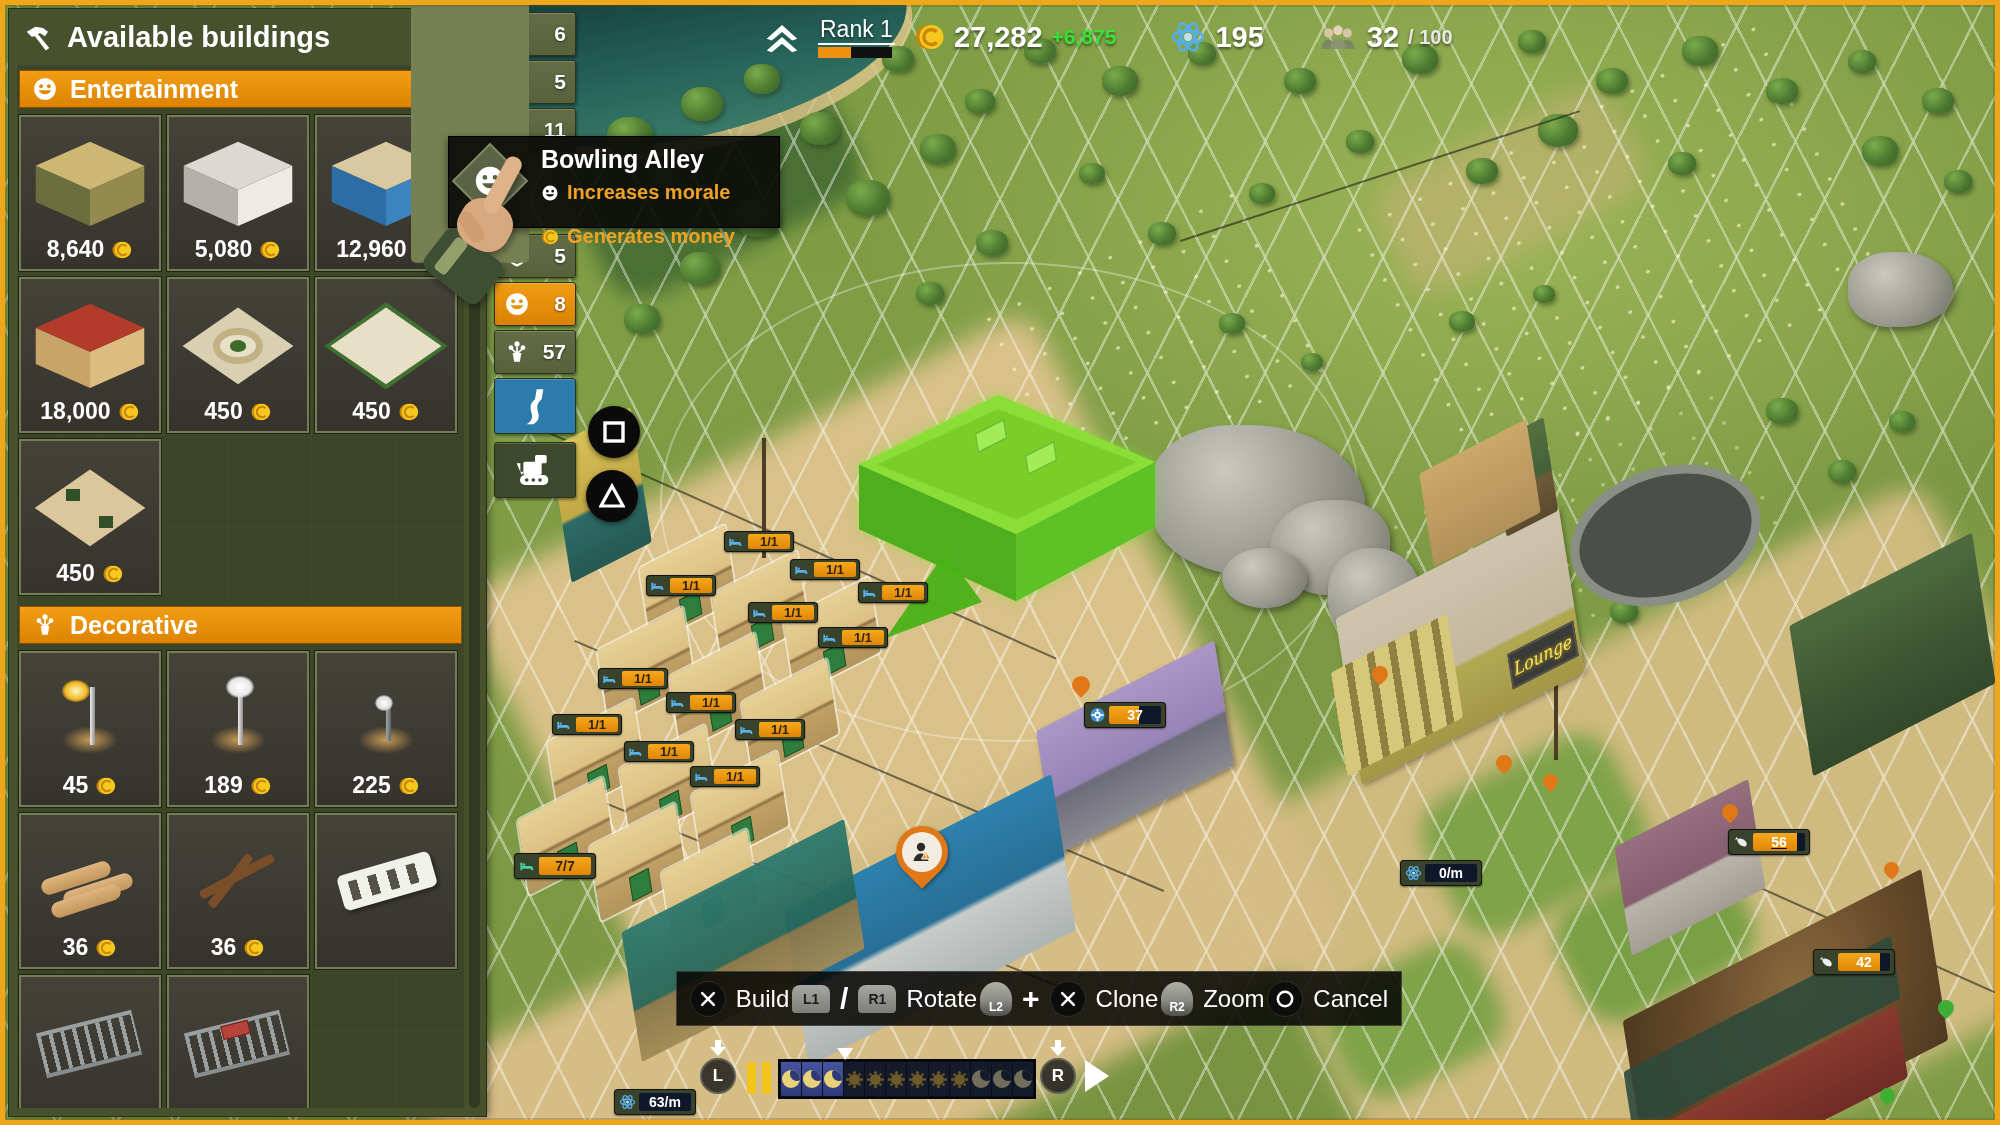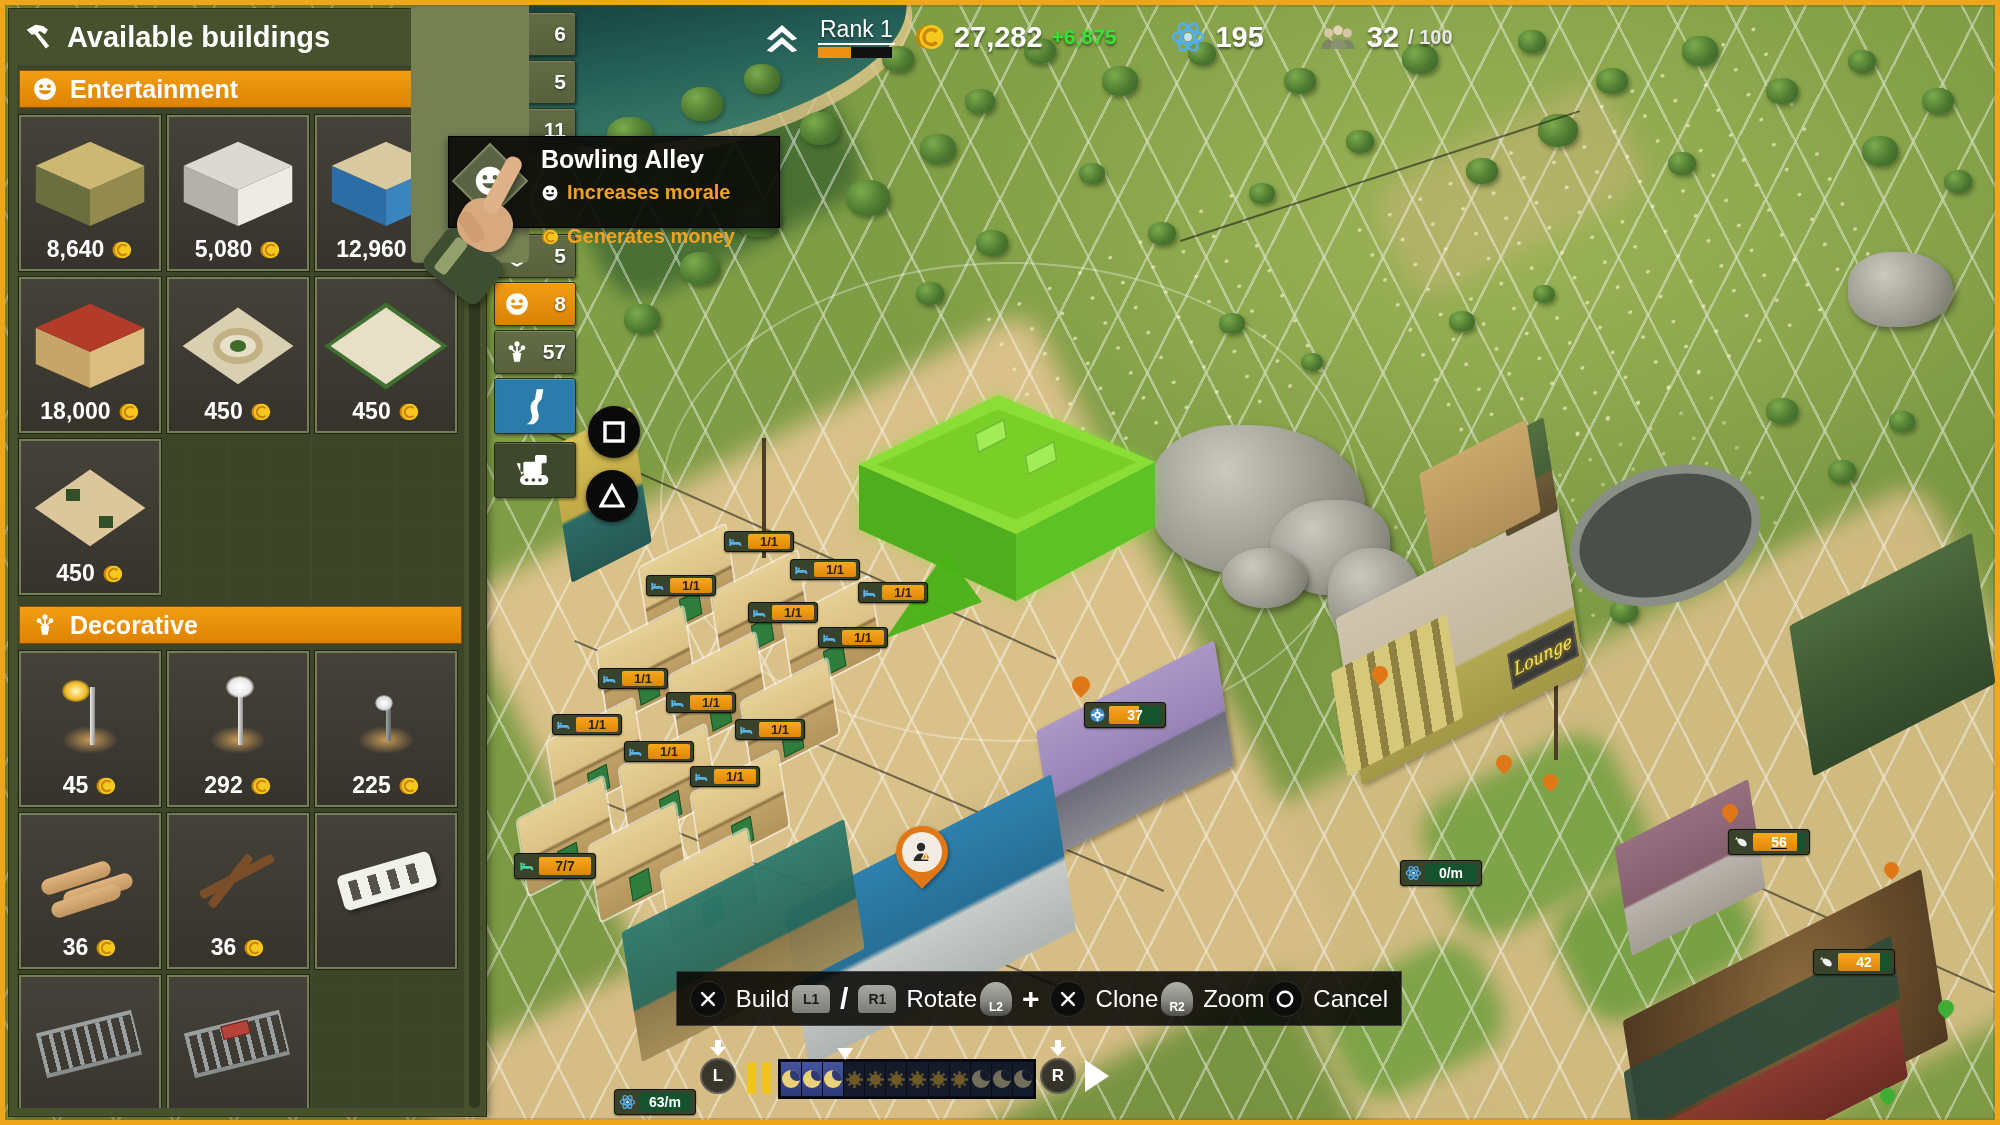--- a/index.html
+++ b/index.html
@@ -50,42 +50,42 @@
   #ghost .fl{position:absolute;inset:0;clip-path:polygon(1% 31%,53% 60%,53% 88%,1% 58%);background:#4fae1e;}
   #ghost .fr{position:absolute;inset:0;clip-path:polygon(53% 60%,99% 30%,99% 57%,53% 88%);background:#5dc226;}
   #ghost .vent{position:absolute;width:34px;height:20px;background:#a2ec58;border:2px solid #6dbf2e;transform:rotate(-27deg) skewX(-18deg);}
   #ghost-arrow{position:absolute;left:886px;top:552px;width:96px;height:86px;background:#49b318;opacity:.95;
     clip-path:polygon(0% 100%, 62% 0%, 100% 58%);filter:drop-shadow(0 0 3px rgba(40,120,10,.6));}
 
   
   .wbadge{position:absolute;display:flex;align-items:center;gap:3px;background:#39422b;border:1px solid rgba(0,0,0,.7);
     border-radius:4px;padding:2px 3px;box-shadow:0 1px 2px rgba(0,0,0,.5);z-index:6;}
   .wbadge .ic{width:17px;height:13px;flex:0 0 auto;display:flex;align-items:center;}
-  .wbadge .val{position:relative;min-width:42px;height:15px;border-radius:2px;background:#14532d;overflow:hidden;
+  .wbadge .val{position:relative;min-width:42px;height:15px;border-radius:2px;background:#0f172a;overflow:hidden;
     display:flex;align-items:center;justify-content:center;}
   .wbadge .val .fillbar{position:absolute;left:0;top:0;bottom:0;background:linear-gradient(180deg,#f7a81c,#df8606);}
   .wbadge .val span{position:relative;font-size:13px;font-weight:bold;color:#2c2410;line-height:1;}
   .wbadge.style-orange .val{background:linear-gradient(180deg,#f7a81c,#df8606);}
   .wbadge.style-dark .val span, .wbadge.style-progress .val span{color:#fff;}
   .wbadge.big{padding:3px 4px;}
   .wbadge.big .val{min-width:52px;height:18px;}
   .wbadge.big .val span{font-size:14px;}
   .pin{position:absolute;border-radius:50% 50% 50% 0;transform:rotate(-45deg);z-index:7;}
   #person-pin{position:absolute;left:896px;top:826px;width:52px;height:52px;background:#e07818;border-radius:50% 50% 50% 0;
     transform:rotate(-45deg);z-index:7;box-shadow:0 2px 4px rgba(0,0,0,.4);}
   #person-pin .inner{position:absolute;inset:6px;background:#f3ece2;border-radius:50%;transform:rotate(45deg);
     display:flex;align-items:center;justify-content:center;}
   #lounge-sign{position:absolute;left:1506px;top:638px;width:74px;height:34px;background:#3a3a38;border:2px solid #55524a;
     transform:rotate(-27deg) skewX(-18deg);display:flex;align-items:center;justify-content:center;z-index:5;}
   #lounge-sign span{color:#ffe95a;font-style:italic;font-size:17px;font-family:"DejaVu Serif",serif;text-shadow:0 0 4px #ffd820;}
 
   
   #panel{position:absolute;left:8px;top:8px;width:479px;height:1109px;background:#47512d;z-index:25;
     border:1px solid #2a3019;box-shadow:2px 0 8px rgba(0,0,0,.45);}
-  #panel-title{display:flex;align-items:flex-start;gap:14px;padding:12px 14px 10px;color:#fff;font-size:29px;font-weight:bold;}
+  #panel-title{display:flex;align-items:center;gap:14px;padding:12px 14px 10px;color:#fff;font-size:29px;font-weight:bold;}
   #panel-body{position:absolute;left:8px;top:56px;right:22px;bottom:8px;background:#3c4527;overflow:hidden;
     background-image:linear-gradient(rgba(255,255,255,.025) 1px,transparent 1px),linear-gradient(90deg,rgba(255,255,255,.025) 1px,transparent 1px);
     background-size:42px 42px;}
   #panel-scroll{position:absolute;right:6px;top:56px;width:11px;bottom:8px;background:#313a1f;border-radius:5px;}
   #panel-scroll .thumb{position:absolute;left:1px;right:1px;top:0;height:38%;background:#76815394;background:#768153;border-radius:5px;}
   .cat-header{display:flex;align-items:center;gap:12px;height:38px;margin:5px 2px;padding:0 12px;
     background:linear-gradient(180deg,#f29d13,#dd8303);border:1px solid #8a5200;color:#fff;font-size:25px;font-weight:bold;}
   .card-grid{display:grid;grid-template-columns:repeat(3,142px);gap:6px;padding:2px 2px 6px;}
   .card{position:relative;width:142px;height:156px;background:linear-gradient(180deg,#45423a,#36332c);
     border:2px solid #747e56;outline:1px solid #1f2413;display:flex;flex-direction:column;align-items:center;justify-content:flex-end;}
@@ -744,21 +744,21 @@
               </svg>
             </div>
           </div>
           <div class="card">
             <div class="thumb t-lampC kind-lamp">
               <div class="dirt"></div>
               <div class="pole1"></div>
               <div class="glow"></div>
             </div>
             <div class="price">
-              <span>292</span>
+              <span>189</span>
               <svg viewBox="0 0 24 24" width="22" height="22">
                 <circle cx="10.6" cy="12" r="9" fill="#c8860a"></circle>
                 <circle cx="13" cy="12" r="9" fill="#f6c81e"></circle>
                 <path d="M17 8a5.6 5.6 0 1 0 0 8" stroke="#c8860a" stroke-width="2.4" fill="none"></path>
               </svg>
             </div>
           </div>
           <div class="card">
             <div class="thumb t-bollard kind-lamp">
               <div class="dirt"></div>

